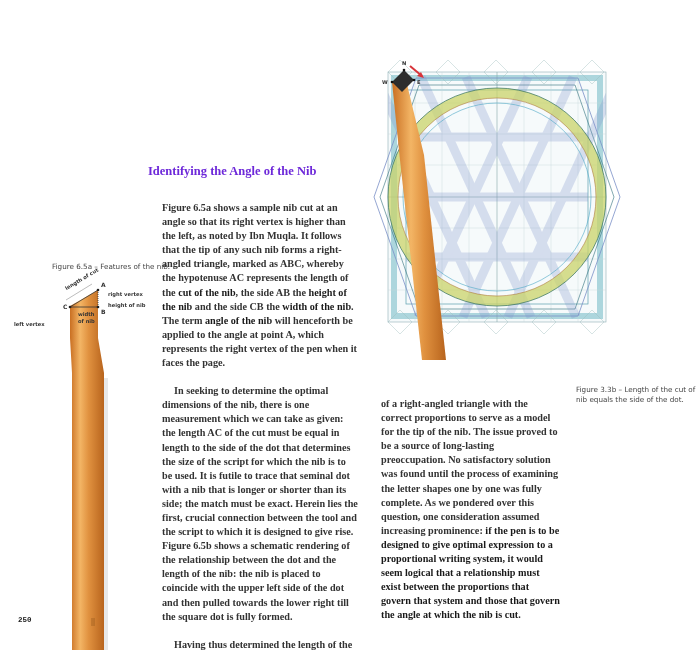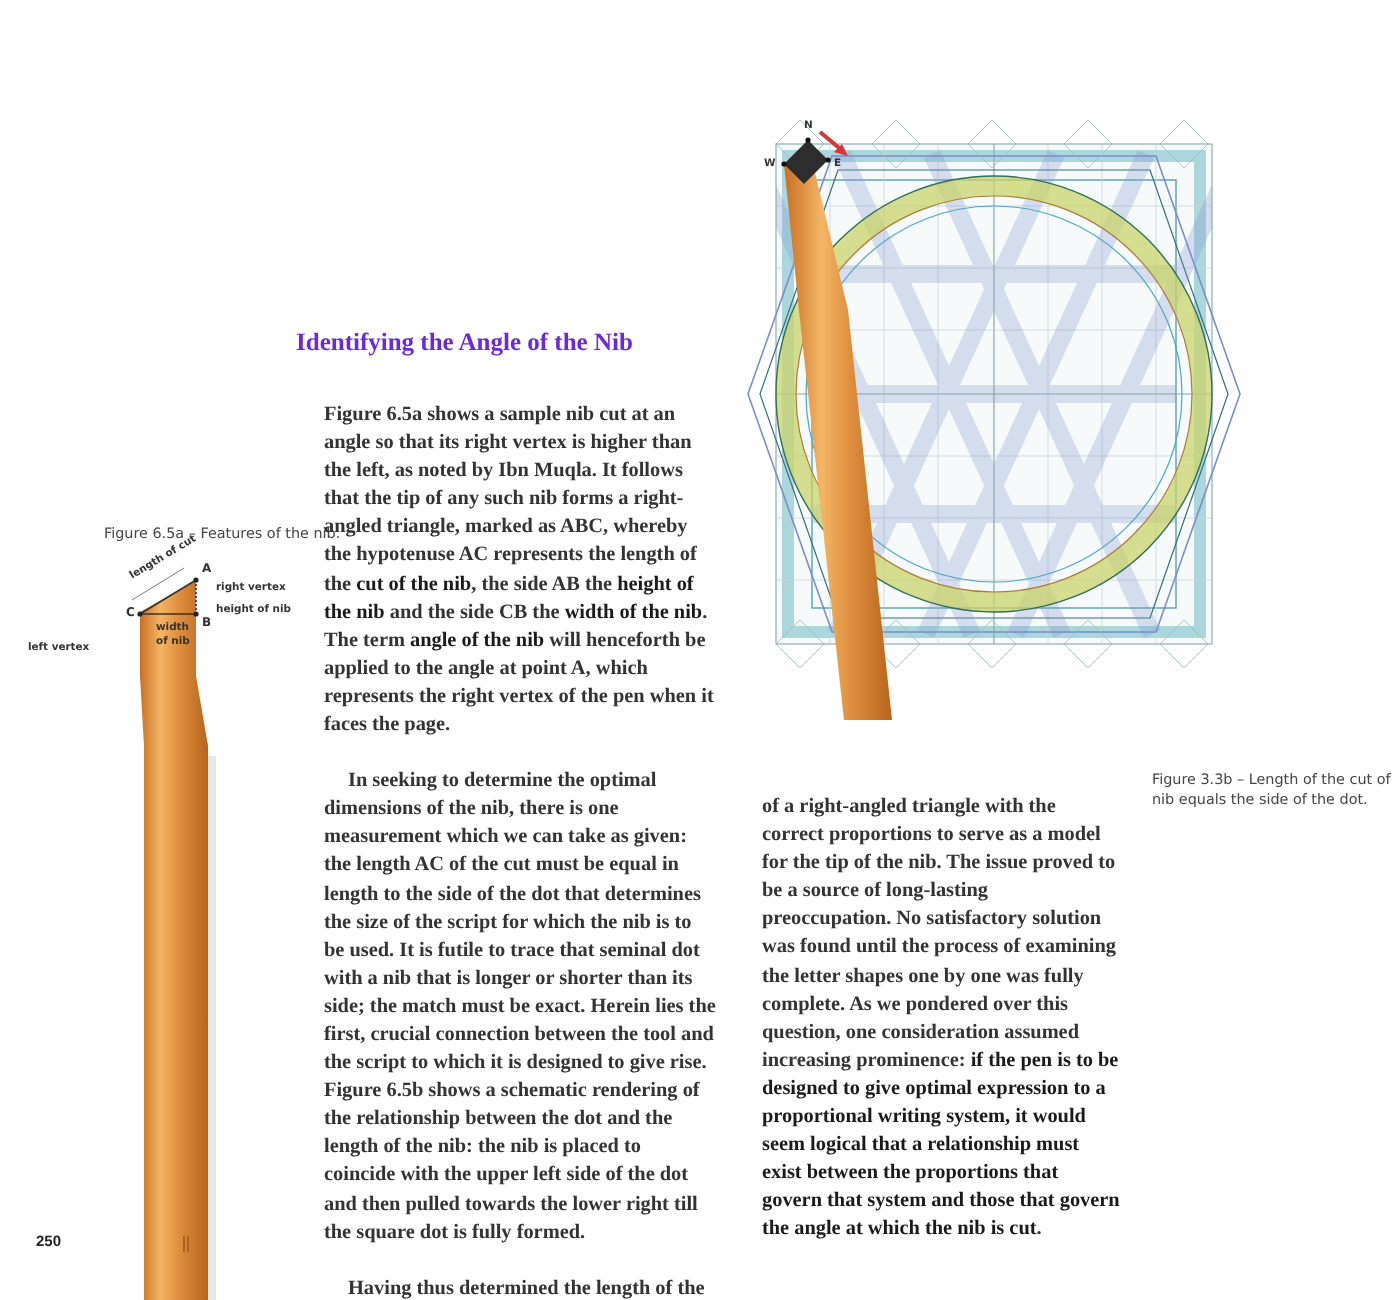--- a/index.html
+++ b/index.html
@@ -8,21 +8,21 @@
     .heading { left:148px; top:164px; font-family:"Liberation Serif", serif; font-weight:bold; font-size:12.5px; color:#6d28d9; }
     .col { font-family:"Liberation Serif", serif; font-size:10.2px; line-height:14.1px; color:#333; }
     .col p { margin:14px;font-weight:bold; }
     .col p.indent { text-indent:12px; }
     .col b { color:#1a1a1a; }
     .left-col { left:148px; top:187px; width:224px; }
     .right-col { left:367px; top:383px; width:208px; }
     .caption { font-family:"DejaVu Sans", sans-serif; font-size:7.2px; line-height:10px; color:#444; }
     .cap-a { left:36px; top:262px;padding-left:16px; }
     .cap-b { left:576px; top:385px; width:120px; }
-    .pagenum { left:18px; top:616px; font-family:Liberation Sans, sans-serif; font-weight:bold; font-size:7.5px; color:#222; }
+    .pagenum { left:18px; top:616px; font-family:Liberation Mono, monospace; font-weight:bold; font-size:7.5px; color:#222; }
     .lbl { font-family:"DejaVu Sans", sans-serif; font-size:5.2px; font-weight:bold; color:#333; position:absolute; white-space:nowrap; }
   </style>
 </head>
 <body>
 
 <div class="abs caption cap-a">Figure 6.5a – Features of the nib.</div>
 
 <div class="abs" style="left:30px; top:278px; width:120px; height:372px;">
   <svg width="120" height="372" viewBox="0 0 120 372">
     <defs>

